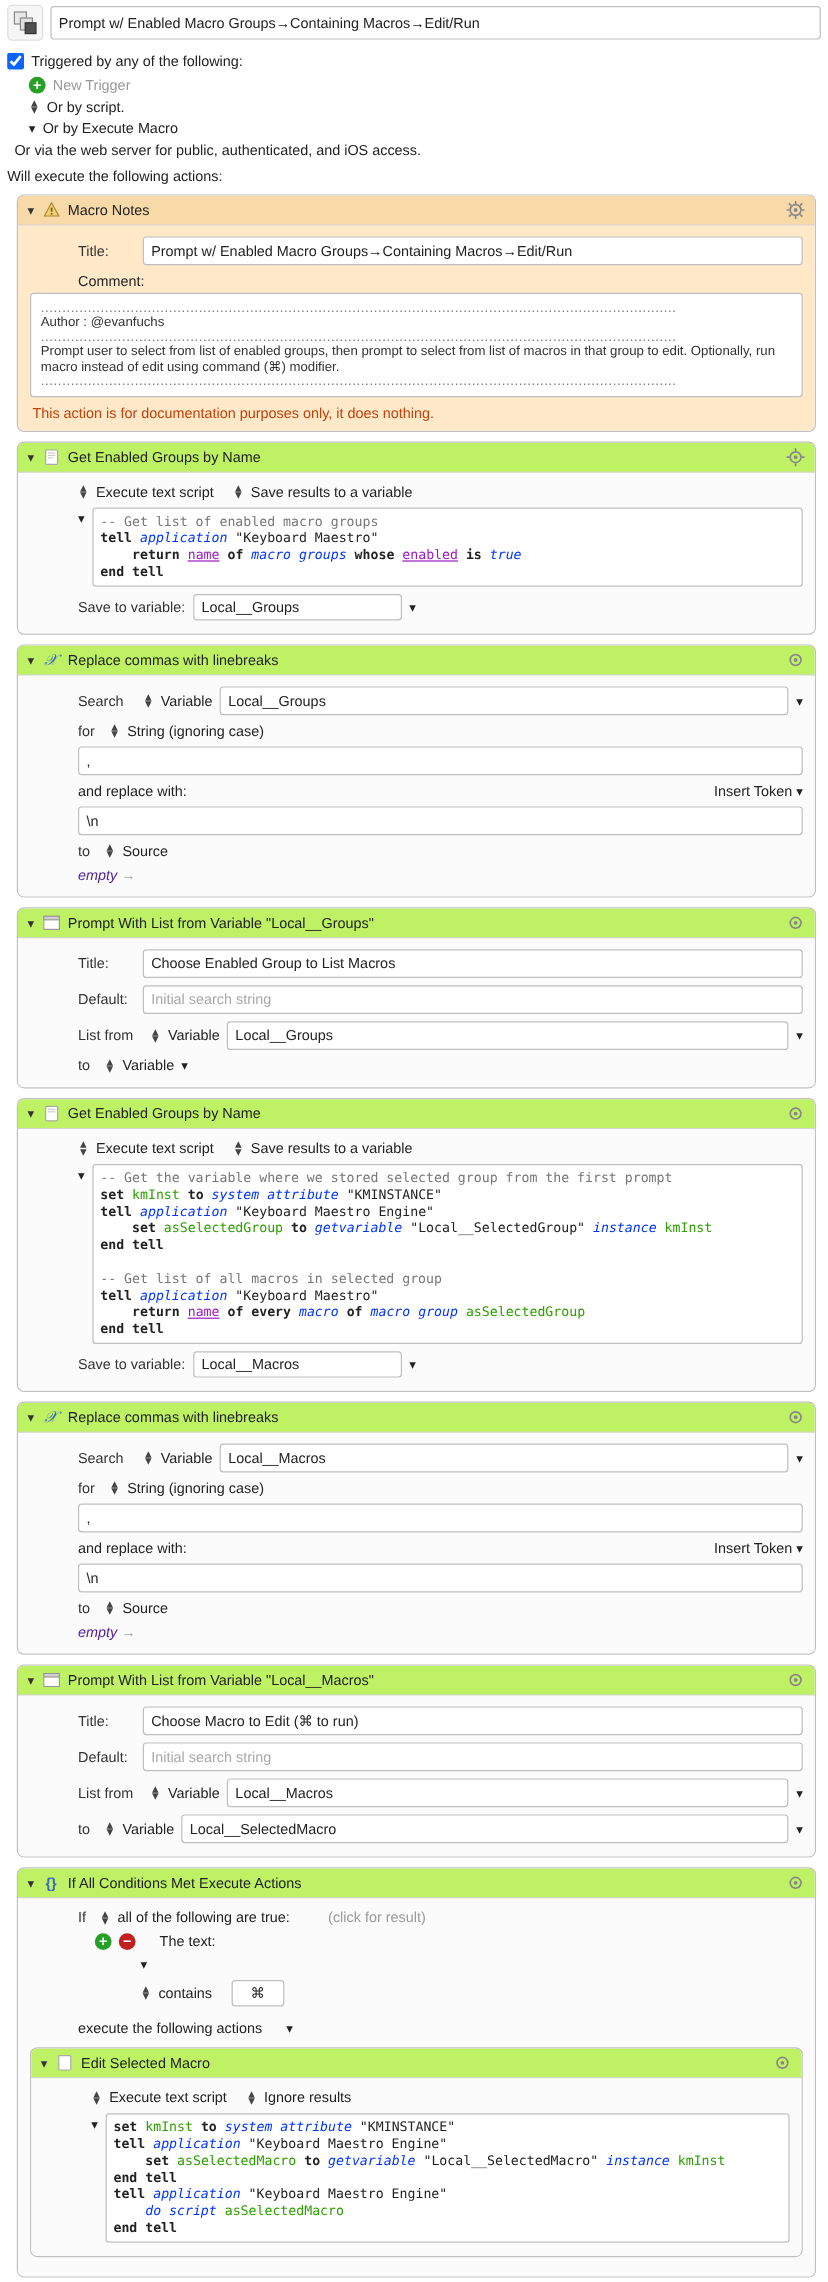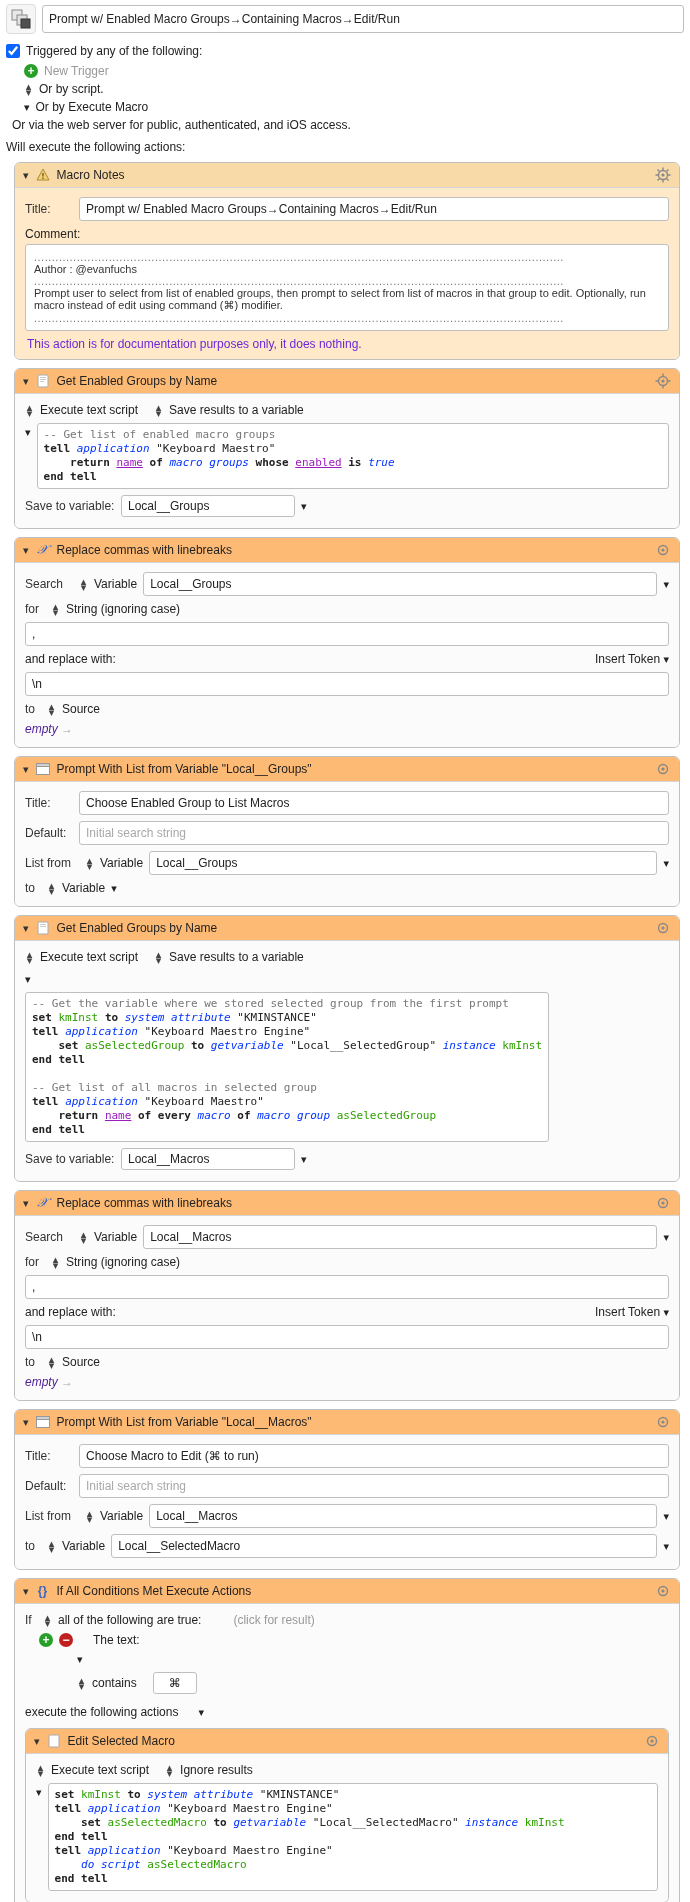--- a/index.html
+++ b/index.html
@@ -35,43 +35,43 @@
   .sortarrows::after { content:"▾"; display:block; margin-top:-1px;}
   .chev-down { display:inline-block; font-size:11px; color:#222; }
   .chev-down::before { content:"▾"; }
   .section-label { padding:6px 4px 2px 6px; }
 
   
   .action { margin:6px 10px 8px 14px; border:1px solid var(--hdr-border); border-radius:6px; background:#fafafa; overflow:hidden;}
   .action.inner { margin:6px 0 8px 0;}
   .action.beige > .action-hdr { background: var(--hdr-beige); }
   .action.beige > .action-body { background: var(--body-beige); }
-  .action-hdr { display:flex; align-items:center; gap:6px; padding:4px 8px; background:#fdba74; border-bottom:1px solid #d5d5d5; }
+  .action-hdr { display:flex; align-items:center; gap:6px; padding:4px 8px; background:#bef264; border-bottom:1px solid #d5d5d5; }
   .action-hdr .title { font-weight:400; flex:1 1 auto;}
   .disclose { font-size:11px; color:#333; cursor:default; }
   .disclose::before { content:"▾"; }
   .gear { color:#6b6b6b; }
   .gear svg { display:block; }
   .mini-icon { width:16px; height:16px; display:inline-flex; align-items:center; justify-content:center; flex:0 0 auto; }
   .action-body { padding:6px 10px 8px 10px; background:#fbfbfb; }
 
   
-  .frow { display:flex; align-items:center; gap:6px; padding:3px 0;}
+  .frow { display:flex; align-items:center; gap:6px; padding:3px 0;margin-left:40px;}
   .flabel { min-width:48px; text-align:left; color:#333; }
   .ftext { flex:1 1 auto; border:1px solid #bfbfbf; border-radius:3px; height:20px; padding:1px 6px; background:#fff; display:flex; align-items:center; overflow:hidden;}
   .ftext.placeholder { color:#a8a8a8; }
   .fbox { flex:1 1 auto; border:1px solid #bfbfbf; border-radius:3px; padding:4px 6px; background:#fff; }
   .sel-field { display:flex; align-items:center; gap:8px; border:1px solid #bfbfbf; border-radius:3px; height:20px; padding:0 6px 0 6px; background:#fff; }
   .empty { color:#4c1d95; font-style:italic; }
   .arrow-right::after { content:" →"; color:#a8a8a8;}
   .insert-token { font-size:12px; color:#222; }
   
   .notes-box { border:1px solid #bfbfbf; border-radius:3px; background:#fff; padding:6px 8px; font-size:11px; color:#333; }
   .notes-box .dots { letter-spacing:0.5px; color:#777; overflow:hidden; white-space:nowrap; max-width:100%;}
-  .notes-footer { color:#6d28d9; padding:6px 0 0 2px;}
+  .notes-footer { color:#c2410c; padding:6px 0 0 2px;}
   
   .code { font-family: Menlo, Consolas, monospace; font-size:11px; line-height:14px; white-space:pre; }
   .code .b { font-weight:bold; }
   .code .cmt { color:#777; }
   .code .kw-blue { color: var(--kw-blue); font-style:italic; }
   .code .kw-green { color: var(--kw-green); }
   .code .kw-purple { color: var(--kw-purple); text-decoration: underline; }
 
   .hint { color:#999; }
 </style>
@@ -333,21 +333,21 @@
         </span>
     </div>
     <div class="action-body">
       <div class="frow">
         <span class="sortarrows"></span>
         <span>Execute text script</span>
         <span style="width:4px"></span>
         <span class="sortarrows"></span>
         <span>Save results to a variable</span>
       </div>
-      <div class="frow" style="align-items:flex-start;flex-direction:column;">
+      <div class="frow" style="align-items:flex-start;">
         <span class="chev-down" style="margin-top:3px"></span>
         <div class="fbox code"><span class="cmt">-- Get the variable where we stored selected group from the first prompt</span>
 <span class="b">set</span> <span class="kw-green">kmInst</span> <span class="b">to</span> <span class="kw-blue">system attribute</span> "KMINSTANCE"
 <span class="b">tell</span> <span class="kw-blue">application</span> "Keyboard Maestro Engine"
     <span class="b">set</span> <span class="kw-green">asSelectedGroup</span> <span class="b">to</span> <span class="kw-blue">getvariable</span> "Local__SelectedGroup" <span class="kw-blue">instance</span> <span class="kw-green">kmInst</span>
 <span class="b">end tell</span>
 
 <span class="cmt">-- Get list of all macros in selected group</span>
 <span class="b">tell</span> <span class="kw-blue">application</span> "Keyboard Maestro"
     <span class="b">return</span> <span class="kw-purple">name</span> <span class="b">of every</span> <span class="kw-blue">macro</span> <span class="b">of</span> <span class="kw-blue">macro group</span> <span class="kw-green">asSelectedGroup</span>

